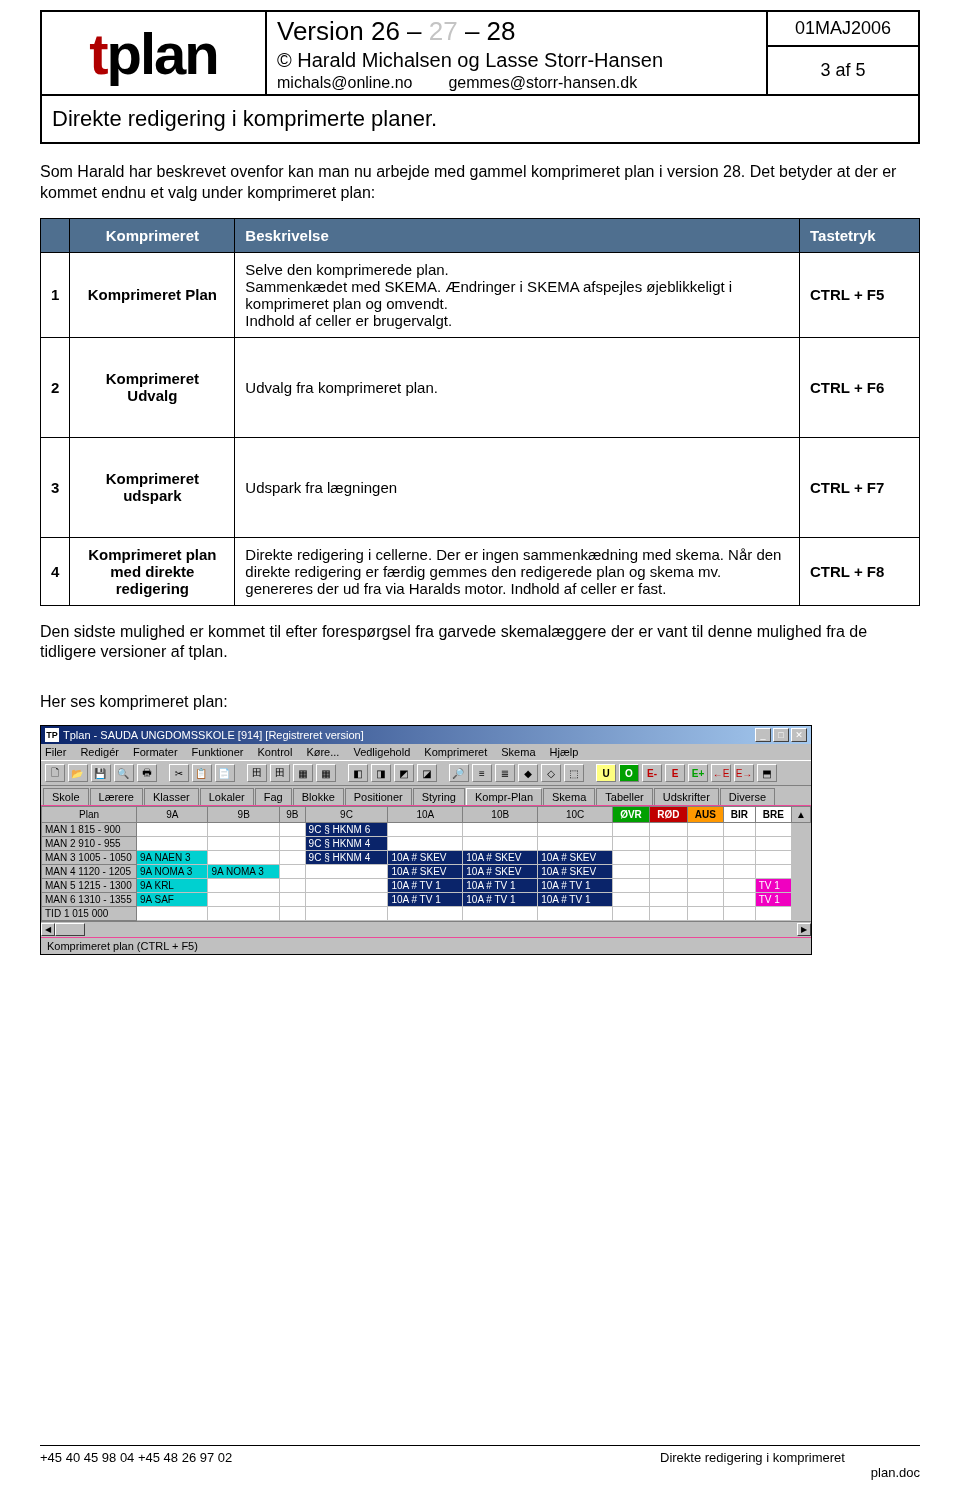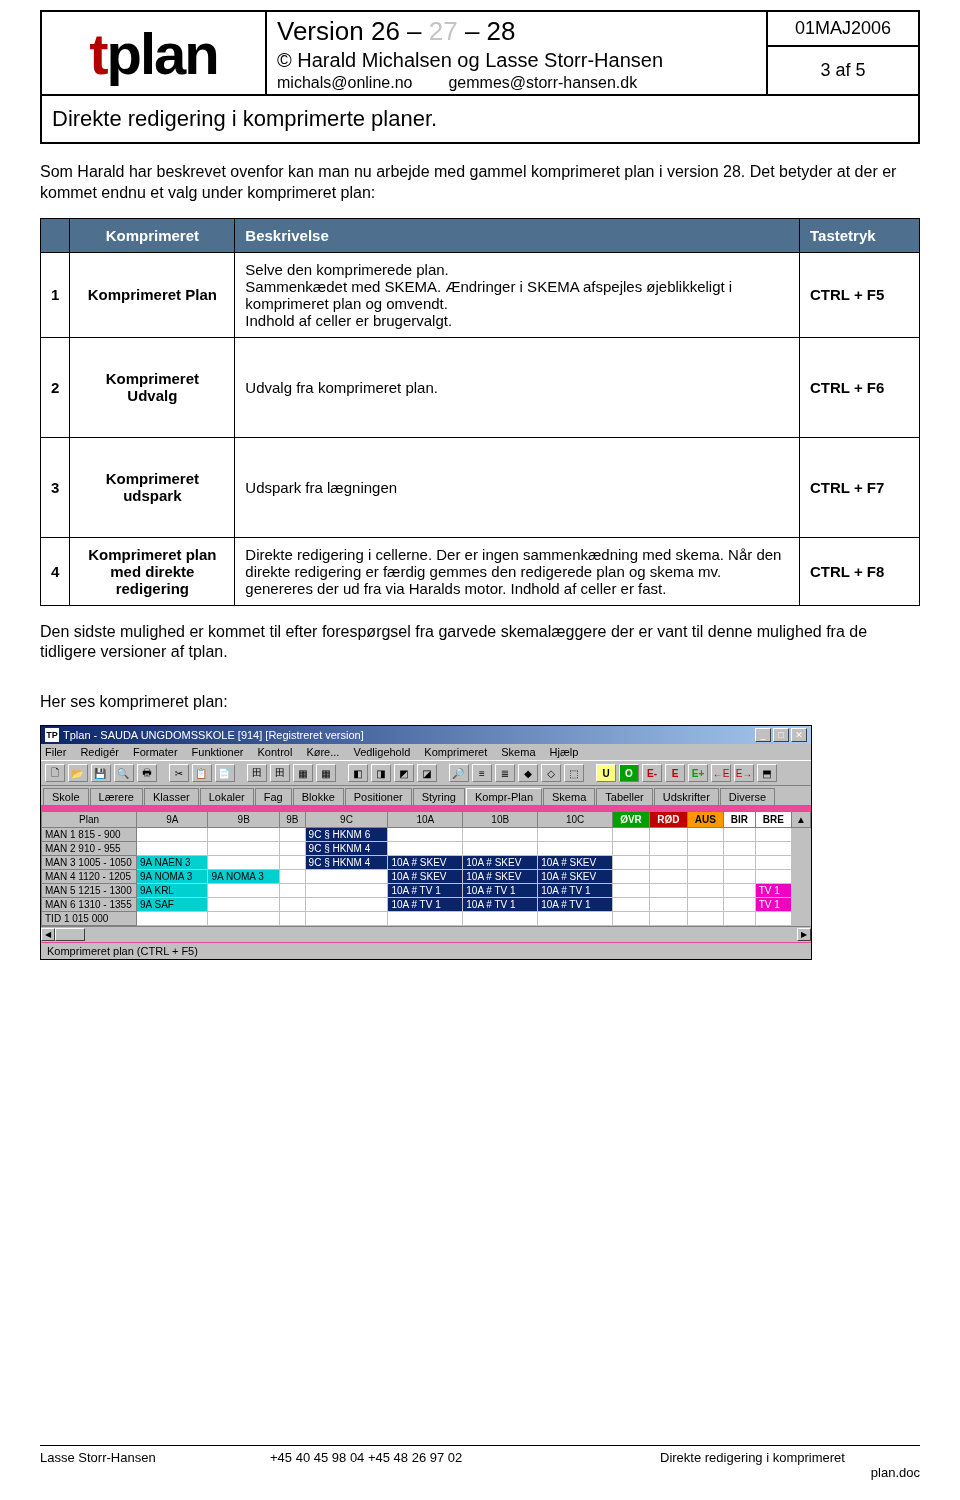--- a/index.html
+++ b/index.html
@@ -56,21 +56,21 @@
     background: linear-gradient(to right,#0a246a,#a6caf0);
     color:#fff; display:flex; align-items:center; padding:2px 4px; font-size:11px;
   }
   .titlebar .ticon { width:14px;height:14px;background:#fff;color:#000;display:inline-flex;align-items:center;justify-content:center;font-weight:700;font-size:9px;margin-right:4px;}
   .win-btns { margin-left:auto; display:flex; gap:2px;}
   .win-btn { width:16px;height:14px;background:#c0c0c0;border:1px solid #fff;border-right-color:#404040;border-bottom-color:#404040;display:flex;align-items:center;justify-content:center;font-size:9px;}
   .menubar { background:#c0c0c0; padding:2px 4px; display:flex; gap:14px; font-size:11px;}
   .toolbar { background:#c0c0c0; border-top:1px solid #fff; border-bottom:1px solid #808080; padding:3px 4px; display:flex; gap:3px; align-items:center;}
   .tbtn { width:20px;height:18px;border:1px solid #fff;border-right-color:#808080;border-bottom-color:#808080;background:#c0c0c0;display:inline-flex;align-items:center;justify-content:center;font-size:10px;}
   .tsep { width:6px;}
-  .tabbar { background:#c0c0c0; display:flex; padding:2px 2px 0 2px; border-bottom:6px solid #ec4899;}
+  .tabbar { background:#c0c0c0; display:flex; padding:2px 2px 0 2px; border-bottom:1px solid #ec4899;}
   .tab { padding:2px 8px; border:1px solid #808080; border-bottom:none; background:#c0c0c0; margin-right:1px; font-size:11px;}
   .tab.active { background:#c0c0c0; border-top:1px solid #fff; border-left:1px solid #fff;}
   
   .grid-wrap { background:#fff; }
   .grid { border-collapse:collapse; width:100%; font-size:10px;}
   .grid th { background:#c0c0c0; border:1px solid #808080; padding:1px 4px; font-weight:400; height:16px;}
   .grid td { border:1px solid #c0c0c0; padding:1px 3px; height:14px; white-space:nowrap;}
   .grid .rowhdr { background:#c0c0c0; border:1px solid #808080; text-align:left;}
   .grid th.right-hdr { font-weight:700;}
   .hdr-ovr { background:#00a000 !important; color:#fff;}
@@ -378,21 +378,20 @@
         <div class="arrow r">▶</div>
       </div>
     </div>
     <div class="statusbar">Komprimeret plan (CTRL + F5)</div>
   </div>
 
 </div>
 
 <div class="footer-wrap">
   <div class="footer">
-    <div class="f1">Lasse Storr-Hansen</div>
     <div class="f2">+45 40 45 98 04   +45 48 26 97 02</div>
     <div class="f3">
       <div>Direkte redigering i komprimeret</div>
       <div style="text-align:right;">plan.doc</div>
     </div>
   </div>
 </div>
 </div>
 
 </body></html>

